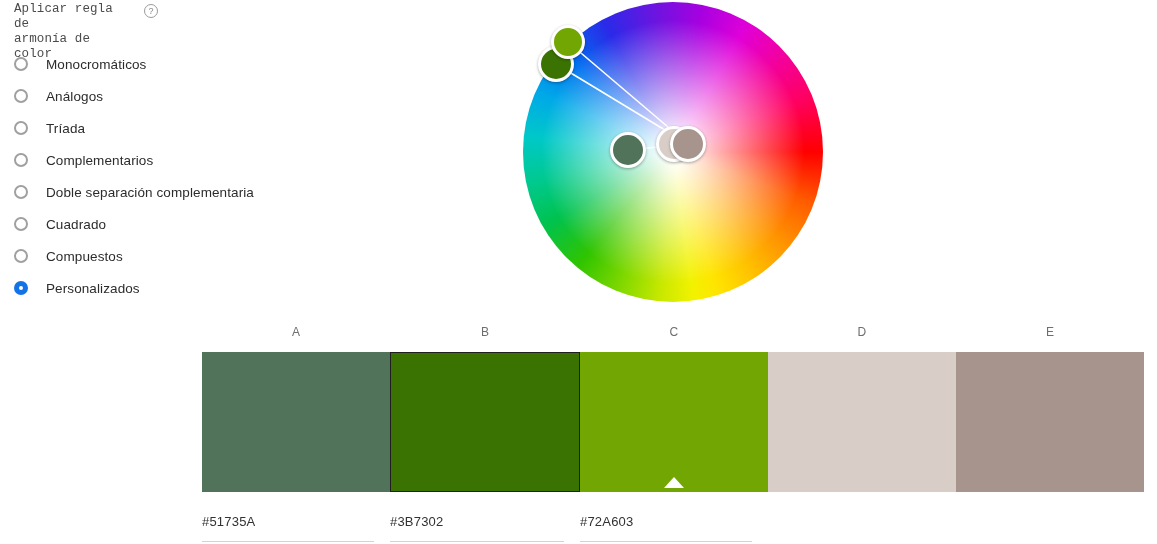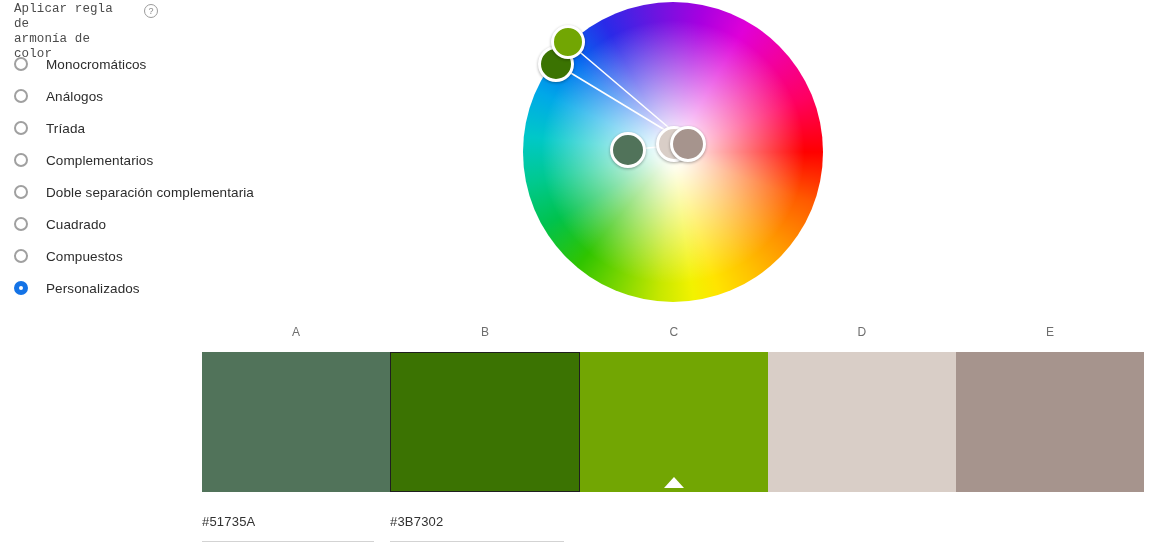--- a/index.html
+++ b/index.html
@@ -181,16 +181,17 @@
         <div class="swatch selected" style="width: 190px; background: rgb(59, 115, 2);"></div>
         <div class="swatch" style="width: 188px; background: rgb(114, 166, 3);">
           <div class="base-caret"></div>
         </div>
         <div class="swatch" style="width: 188px; background: rgb(217, 206, 199);"></div>
         <div class="swatch" style="width: 188px; background: rgb(166, 148, 141);"></div>
       </div>
     <div class="hex-row" id="hex-row">
         <div class="hex-field" style="left: 0px; width: 172px;"><input class="hex-input" type="text" value="#51735A" style=""></div>
         <div class="hex-field" style="left: 188px; width: 174px;"><input class="hex-input" type="text" value="#3B7302" style=""></div>
+        <div class="hex-field" style="left: 378px; width: 172px;"><input class="hex-input" type="text" value="#72A603" style=""></div>
       </div>
   </div>
 
 </div>
 
 </body></html>

